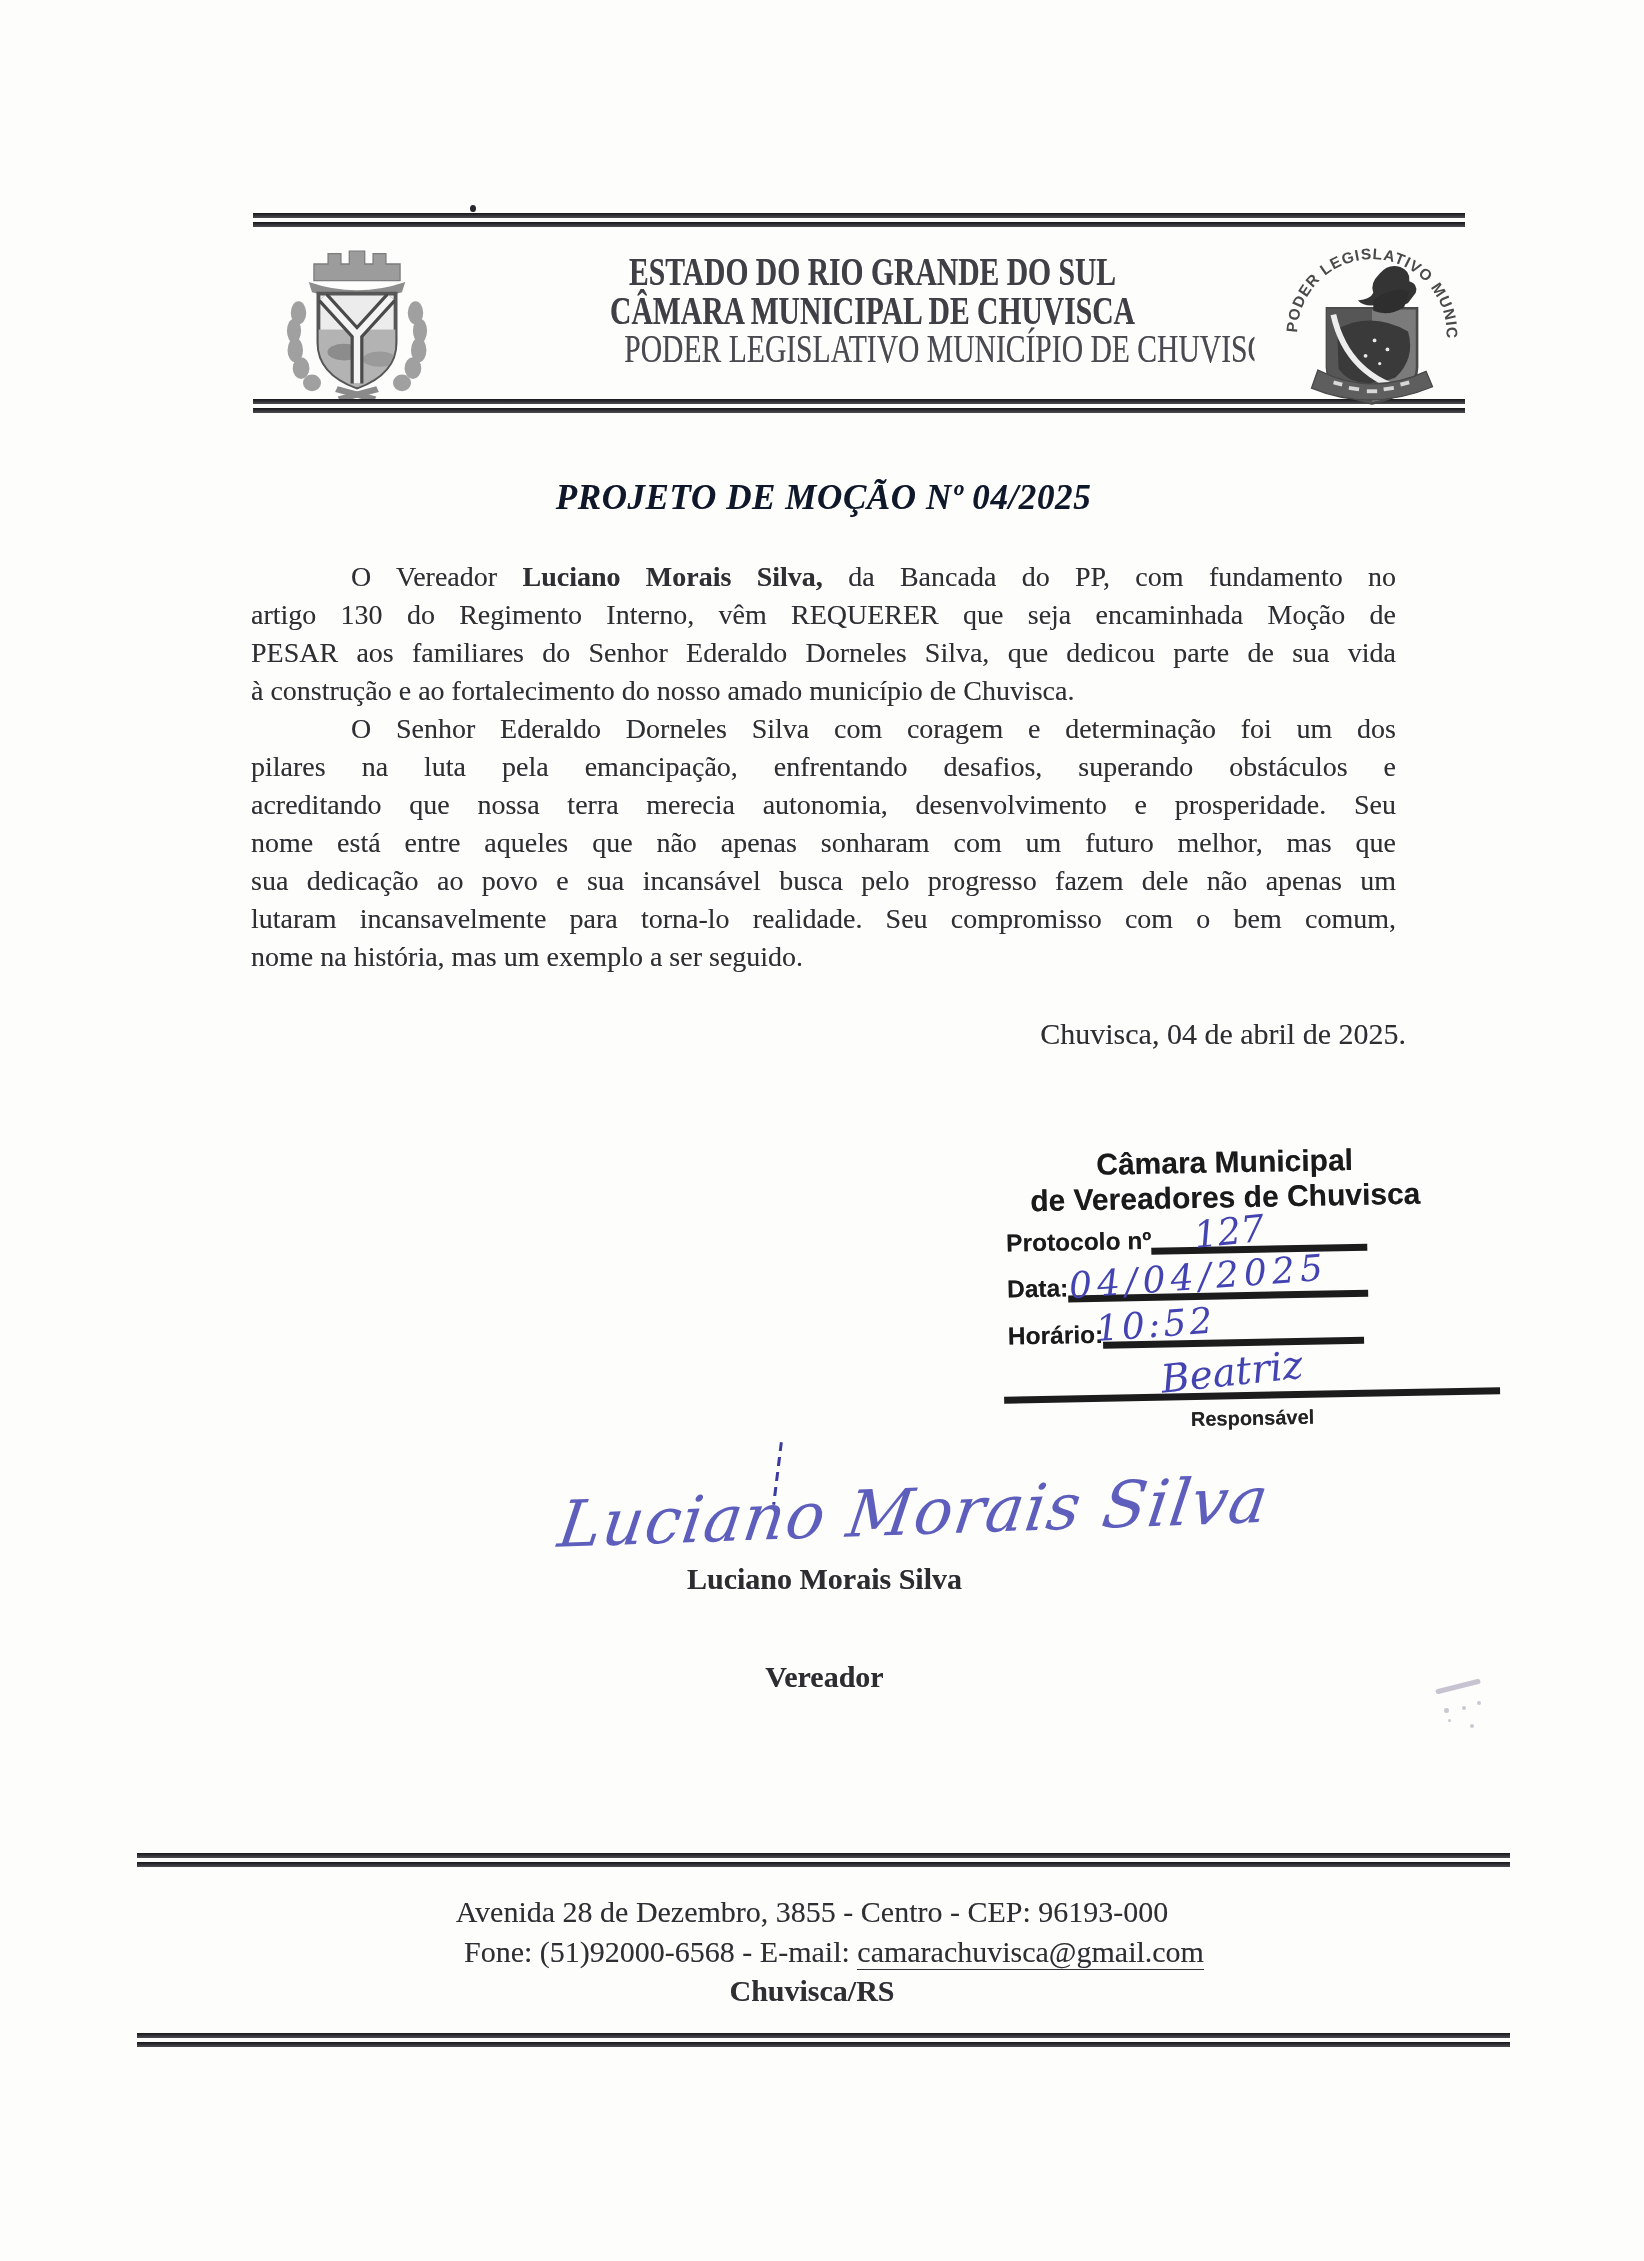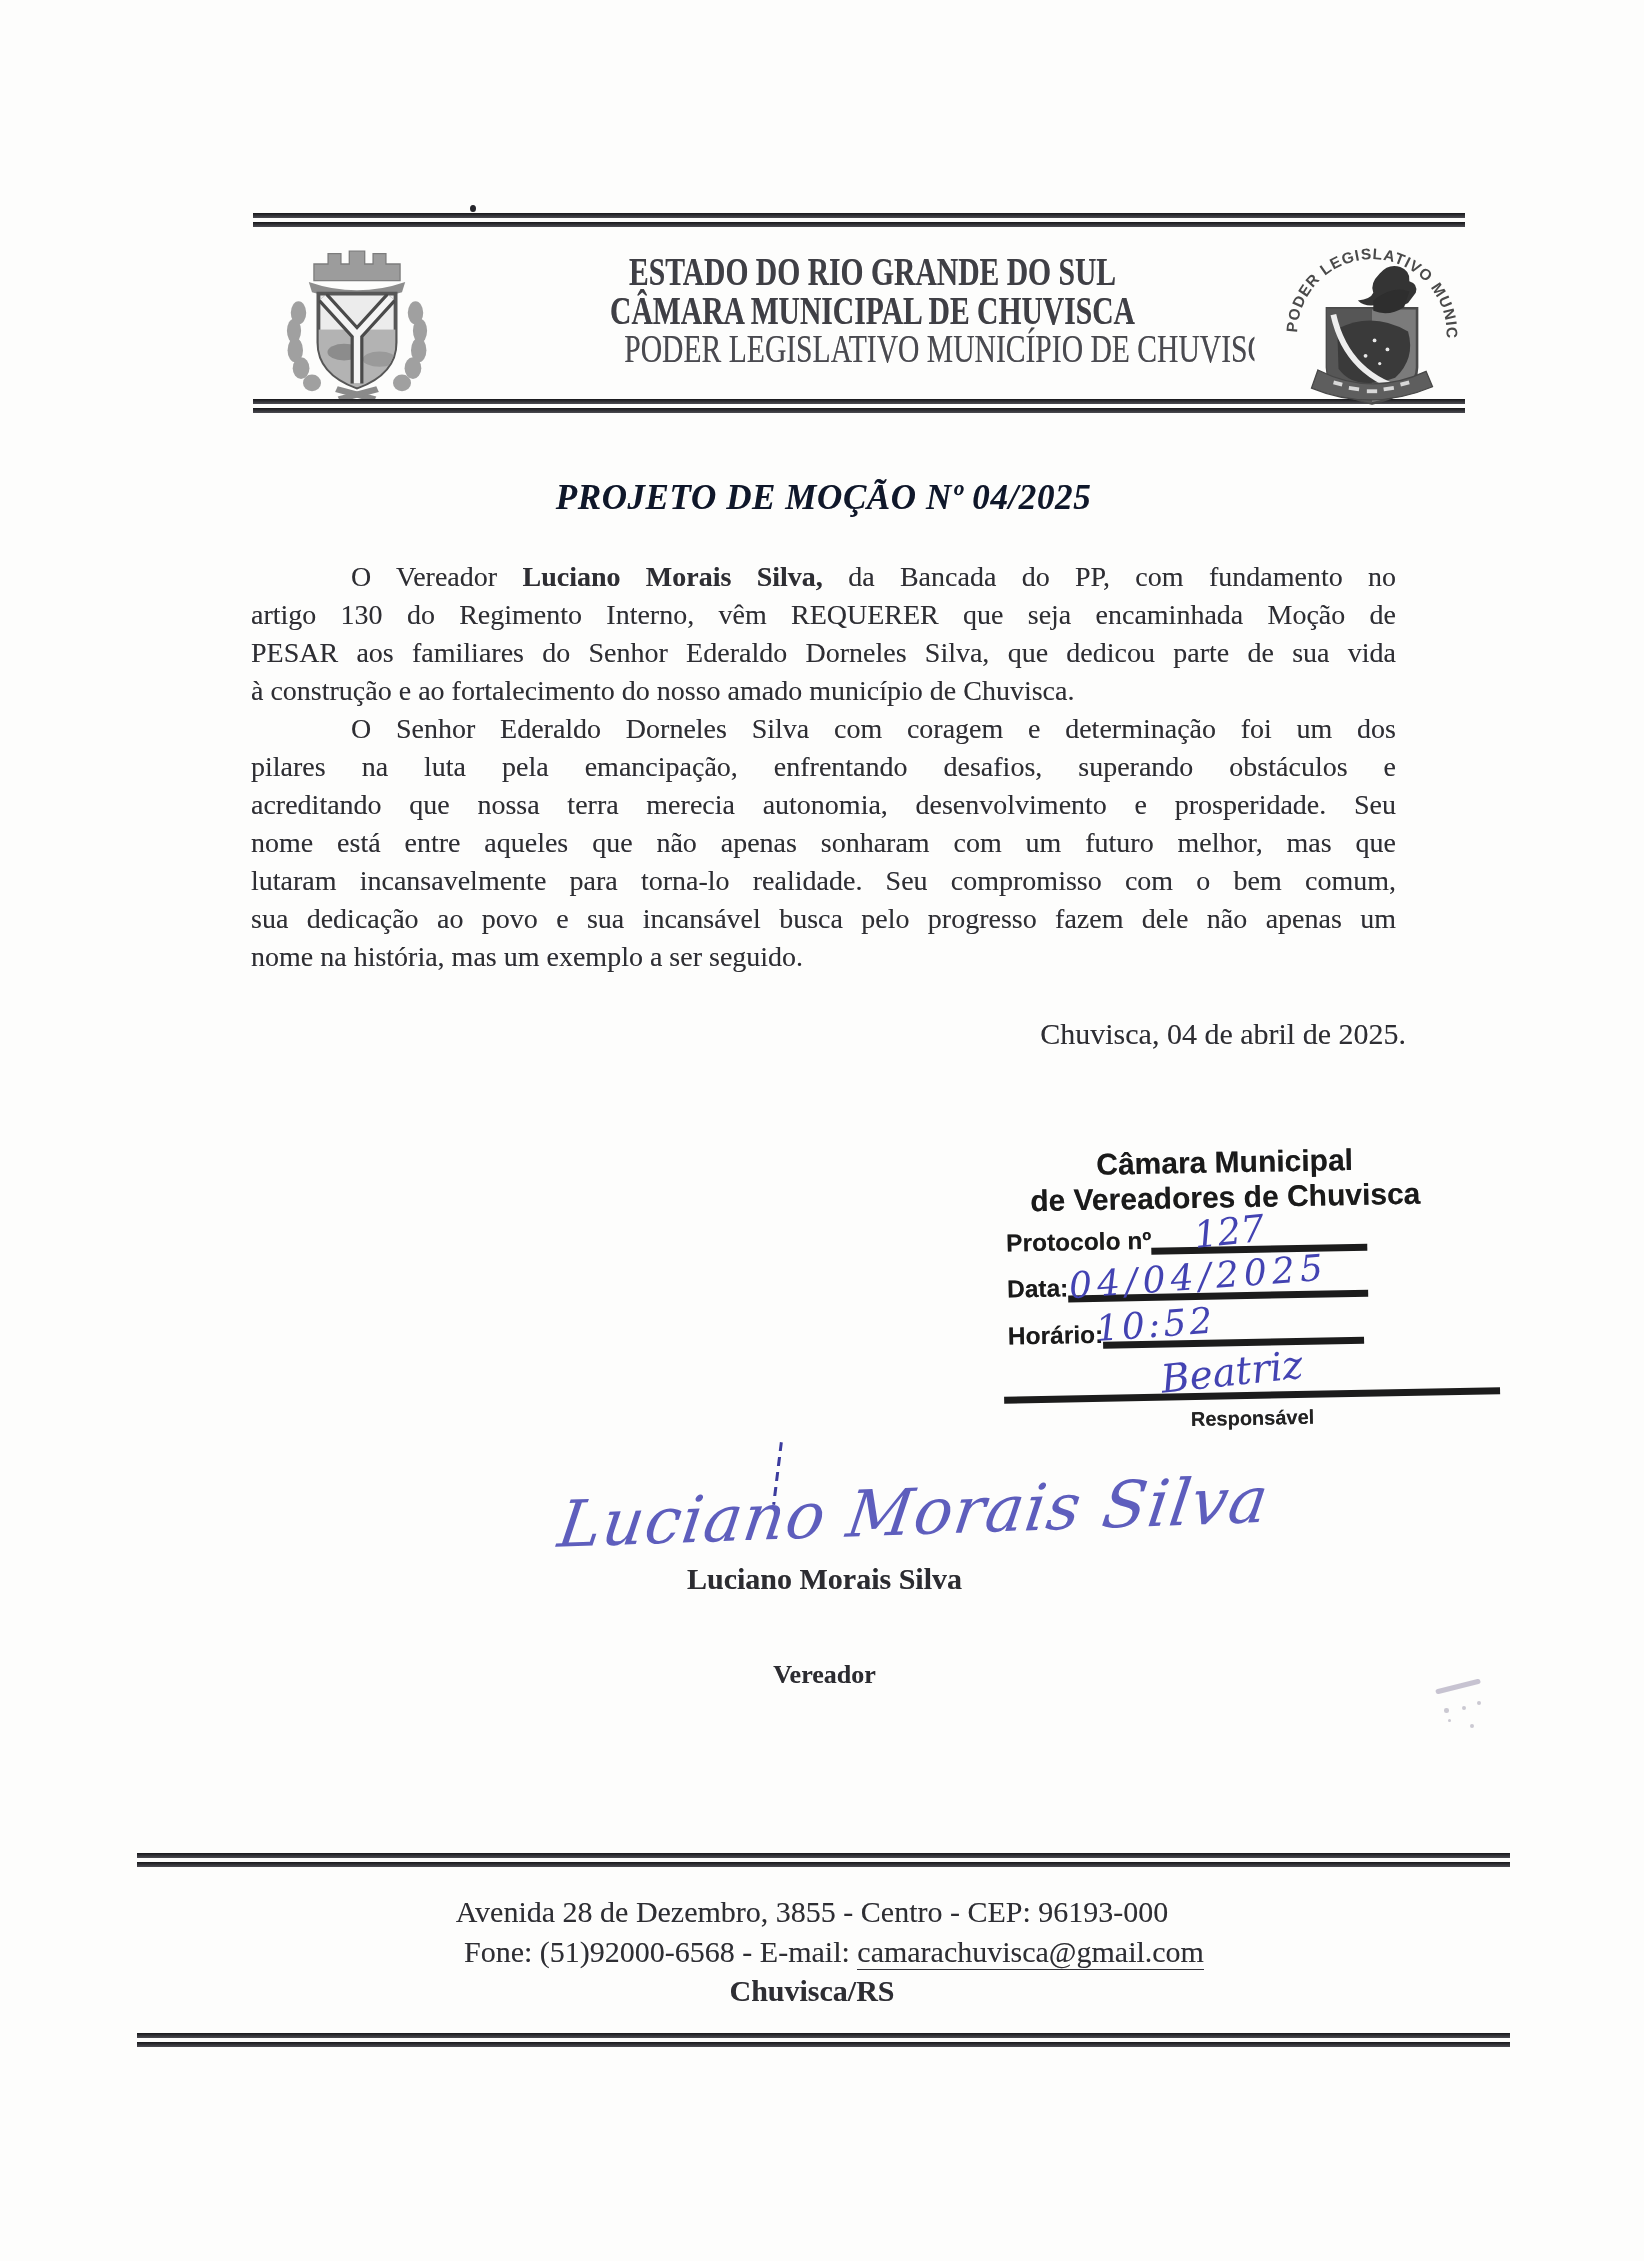--- a/index.html
+++ b/index.html
@@ -54,21 +54,21 @@
   .hw-beatriz{left:180px;top:218px;font-size:39px;transform:rotate(-5deg);}
   .sig-hw{position:absolute;left:559px;top:1475px;width:722px;font-family:"DejaVu Serif", serif;
           font-style:italic;font-size:64px;color:rgba(72,72,180,.88);white-space:nowrap;
           transform:rotate(-2deg) skewX(-10deg);letter-spacing:1.3px;}
   .pen-flick{position:absolute;left:776px;top:1442px;width:2.6px;height:63px;transform:rotate(7deg);
              background:repeating-linear-gradient(to bottom,#3c3c9e 0 9px,transparent 9px 15px);}
   
   .sig-name{position:absolute;left:412px;top:1562px;width:825px;text-align:center;
             font-weight:bold;font-size:30px;color:#2c2c31;text-shadow:0 0 0.6px rgba(44,44,50,.4);}
   .sig-role{position:absolute;left:412px;top:1660px;width:825px;text-align:center;
-            font-weight:bold;font-size:26px;color:#2c2c31;text-shadow:0 0 0.6px rgba(44,44,50,.4);}
+            font-weight:bold;font-size:30px;color:#2c2c31;text-shadow:0 0 0.6px rgba(44,44,50,.4);}
   
   .smudge{position:absolute;left:1435px;top:1684px;width:46px;height:4.5px;background:#9b94ad;
           opacity:.55;transform:rotate(-14deg);border-radius:2.6px;}
   .smudge-dot{position:absolute;border-radius:50%;background:#8f8aa0;opacity:.45;}
   
   .foot-line{position:absolute;left:0;width:1624px;text-align:center;font-size:30px;
              text-shadow:0 0 0.6px rgba(46,46,56,.35);}
   .fl1{top:1895px;} .fl2{top:1935px;padding-left:22px;} .fl3{top:1974px;font-weight:bold;}
   .email{border-bottom:1.9px solid #33333a;padding-bottom:1.3px;}
 </style>
@@ -155,22 +155,22 @@
 
   <div class="body-text">
     <div class="line indent"><span>O Vereador </span><b>Luciano Morais Silva,</b><span> da Bancada do PP, com fundamento no</span></div>
     <div class="line">artigo 130 do Regimento Interno, vêm REQUERER que seja encaminhada Moção de</div>
     <div class="line">PESAR aos familiares do Senhor Ederaldo Dorneles Silva, que dedicou parte de sua vida</div>
     <div class="line last">à construção e ao fortalecimento do nosso amado município de Chuvisca.</div>
     <div class="line indent">O Senhor Ederaldo Dorneles Silva com coragem e determinação foi um dos</div>
     <div class="line">pilares na luta pela emancipação, enfrentando desafios, superando obstáculos e</div>
     <div class="line">acreditando que nossa terra merecia autonomia, desenvolvimento e prosperidade. Seu</div>
     <div class="line">nome está entre aqueles que não apenas sonharam com um futuro melhor, mas que</div>
+    <div class="line">sua dedicação ao povo e sua incansável busca pelo progresso fazem dele não apenas um</div>
     <div class="line">lutaram incansavelmente para torna-lo realidade. Seu compromisso com o bem comum,</div>
-    <div class="line">sua dedicação ao povo e sua incansável busca pelo progresso fazem dele não apenas um</div>
     <div class="line last">nome na história, mas um exemplo a ser seguido.</div>
   </div>
 
   <div class="dateline">Chuvisca, 04 de abril de 2025.</div>
 
   <div class="stamp">
     <div class="stamp-org so1">Câmara Municipal</div>
     <div class="stamp-org so2">de Vereadores de Chuvisca</div>
     <div class="stamp-row sr1">
       <span class="stamp-label">Protocolo nº</span>

